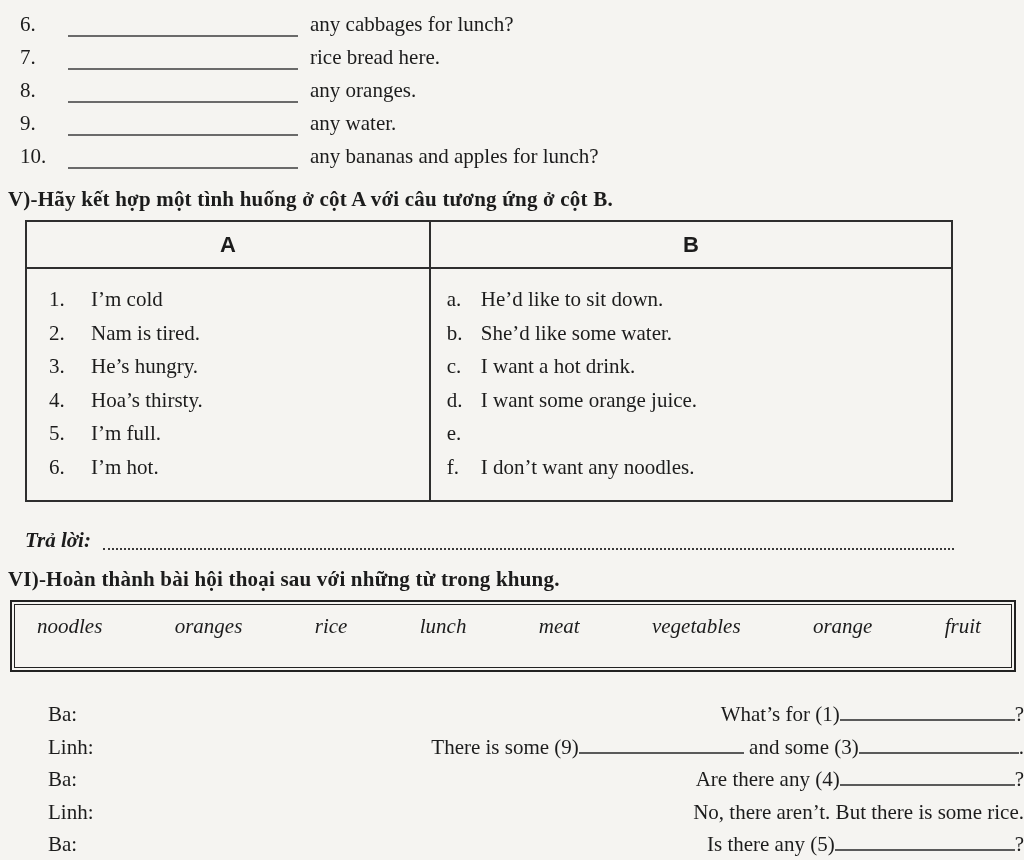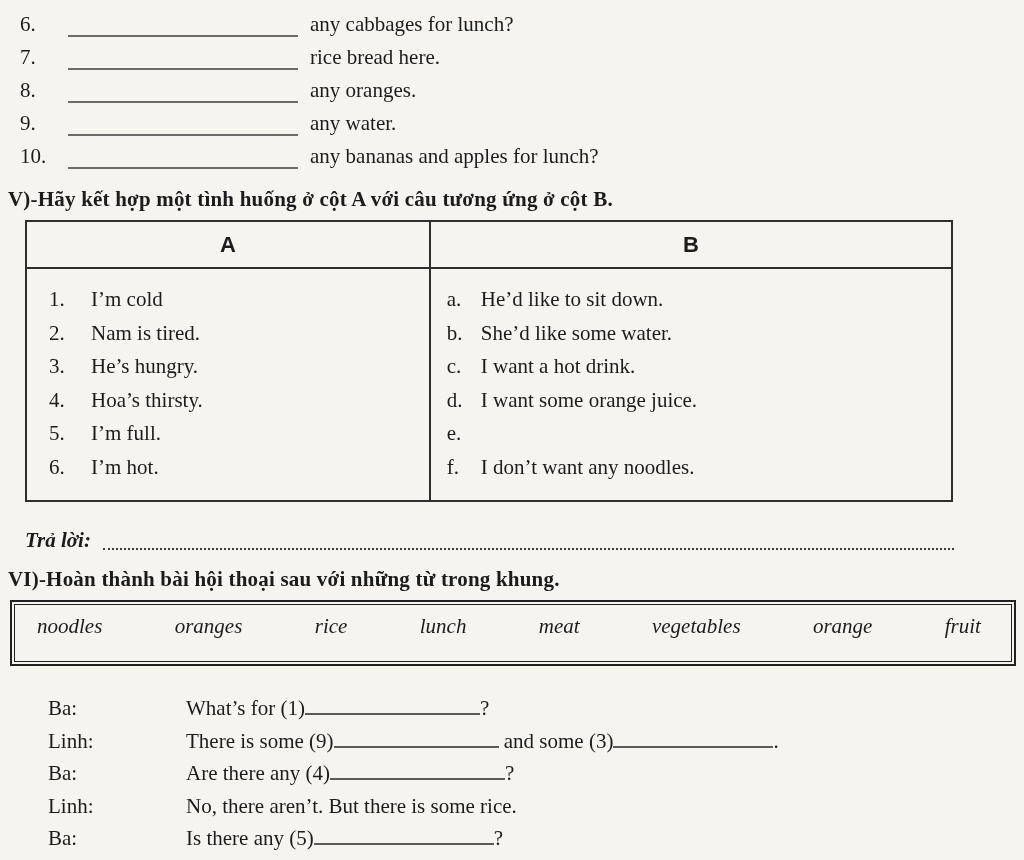--- a/index.html
+++ b/index.html
@@ -37,28 +37,28 @@
   .col-b-pad { padding-left: 16px; }
   .mi-letter { flex: 0 0 34px; }
 
   
   .answer-row { display: flex; align-items: flex-end; margin: 26px 30px 0 25px; }
   .answer-label { font-weight: bold; font-style: italic; font-size: 21px; flex: 0 0 auto; }
   .answer-dots { flex: 1 1 auto; border-bottom: 2.5px dotted #3a3a3a; height: 2px; margin: 0 40px 3px 12px; }
 
   
   .word-box-outer { margin: 6px 8px 0 10px; border: 2.5px solid #222; padding: 2px; }
-  .word-box-inner { border: 1.5px solid #222; display: flex; justify-content: space-between; align-items: center; padding: 9px 30px 22px 22px; }
+  .word-box-inner { border: 1.5px solid #222; display: flex; justify-content: space-between; align-items: center; padding: 9px 30px 28px 22px; }
   .word { font-style: italic; font-size: 21px; white-space: nowrap; }
 
   
   .dialogue { margin: 26px 0 0 48px; }
   .dlg-row { display: flex; font-size: 21px; line-height: 32.5px; align-items: baseline; }
   .dlg-speaker { flex: 0 0 138px; }
-  .dlg-text { flex: 1 1 auto; }
+  .dlg-text { flex: 1 1 auto; text-align: right; }
   .blank { display: inline-block; border-bottom: 2px solid #5a5a5a; height: 14px; vertical-align: baseline; }
   .w175 { width: 175px; } .w165 { width: 165px; } .w160 { width: 160px; }
   .w180 { width: 180px; } .w150 { width: 150px; } .w145 { width: 145px; }
 </style>
 </head>
 <body>
 
 <div class="page">
 
   <div class="fill-list">

